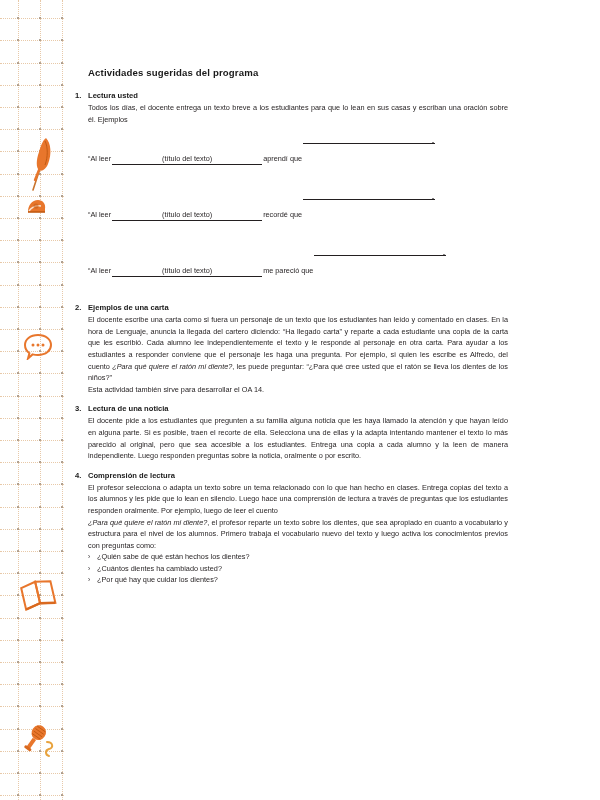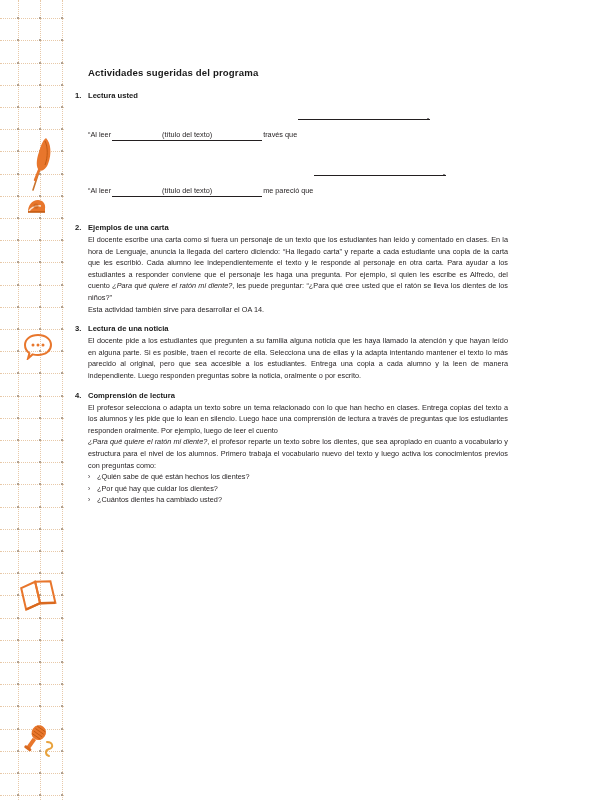--- a/index.html
+++ b/index.html
@@ -361,23 +361,27 @@
 
   <h1 id="doc-title">Actividades sugeridas del programa</h1>
 
   <div class="spacer-md"></div>
 
   <section class="activity">
     <div class="activity-heading">
       <span class="activity-number">1.</span>
       <span>Lectura usted</span>
     </div>
+    <p class="activity-body">Todos los días, el docente entrega un texto breve a los estudiantes para que lo lean en sus casas y escriban una oración sobre él. Ejemplos</p>
     <div class="fill-lines">
       <div class="fill-line">
-        <span>“Al leer</span><span class="blank w-title">(título del texto)</span><span>través que</span><span class="blank w-tail"></span>
+        <span>“Al leer</span><span class="blank w-title">(título del texto)</span><span>aprendí que</span><span class="blank w-tail"></span>
+      </div>
+      <div class="fill-line">
+        <span>“Al leer</span><span class="blank w-title">(título del texto)</span><span>recordé que</span><span class="blank w-tail"></span>
       </div>
       <div class="fill-line">
         <span>“Al leer</span><span class="blank w-title">(título del texto)</span><span>me pareció que</span><span class="blank w-tail"></span>
       </div>
     </div>
   </section>
 
   <div class="spacer-sm"></div>
 
   <section class="activity">
@@ -408,22 +412,22 @@
     </div>
     <p class="activity-body">El profesor selecciona o adapta un texto sobre un tema relacionado con lo que han hecho en clases. Entrega copias del texto a los alumnos y les pide que lo lean en silencio. Luego hace una comprensión de lectura a través de preguntas que los estudiantes responden oralmente. Por ejemplo, luego de leer el cuento</p>
     <p class="activity-body"><em class="work-title">¿Para qué quiere el ratón mi diente?</em><span>, el profesor reparte un texto sobre los dientes, que sea apropiado en cuanto a vocabulario y estructura para el nivel de los alumnos. Primero trabaja el vocabulario nuevo del texto y luego activa los conocimientos previos con preguntas como:</span></p>
     <ul class="question-list">
       <li>
         <span class="chev">›</span>
         <span>¿Quién sabe de qué están hechos los dientes?</span>
       </li>
       <li>
         <span class="chev">›</span>
-        <span>¿Por qué hay que cuidar los dientes?</span>
+        <span>¿Cuántos dientes ha cambiado usted?</span>
       </li>
       <li>
         <span class="chev">›</span>
-        <span>¿Cuántos dientes ha cambiado usted?</span>
+        <span>¿Por qué hay que cuidar los dientes?</span>
       </li>
     </ul>
   </section>
 
 </div>
 
 </body></html>

